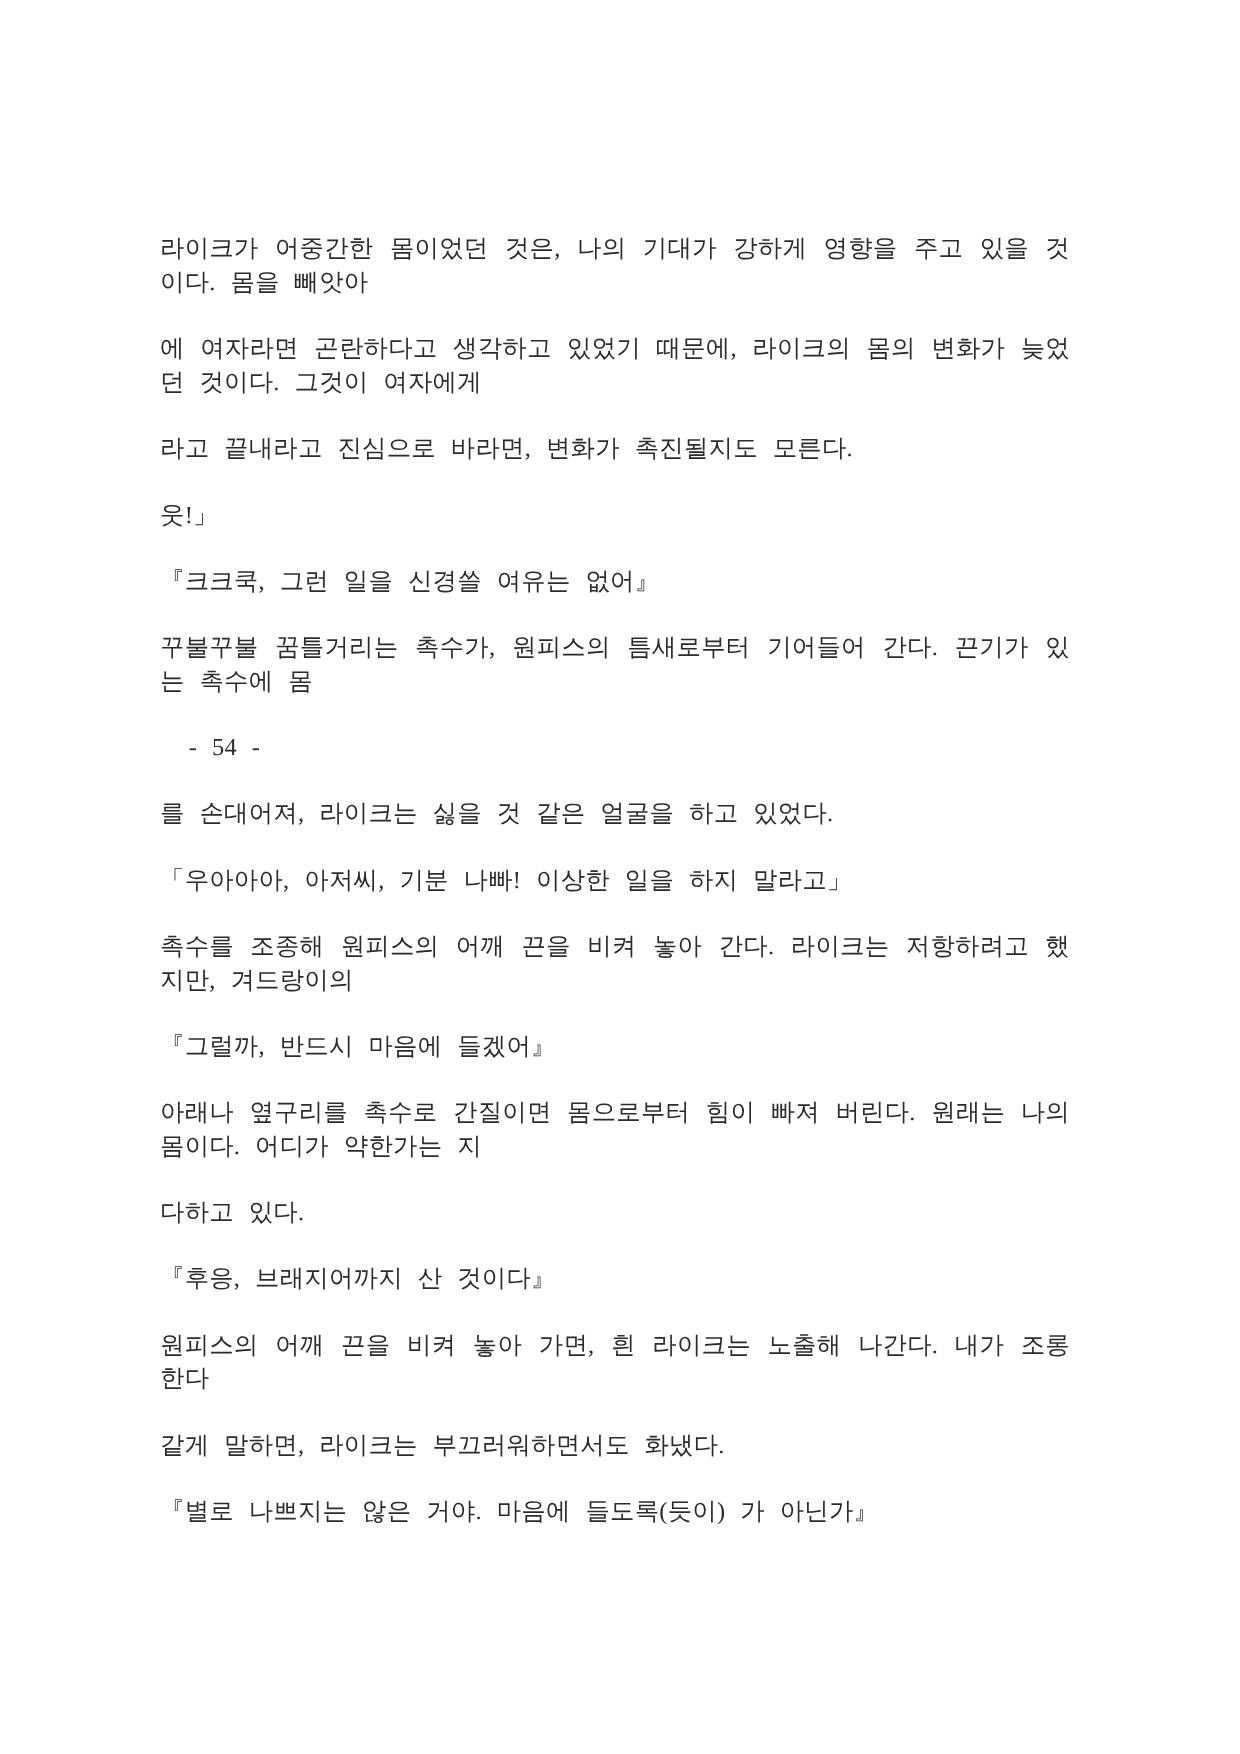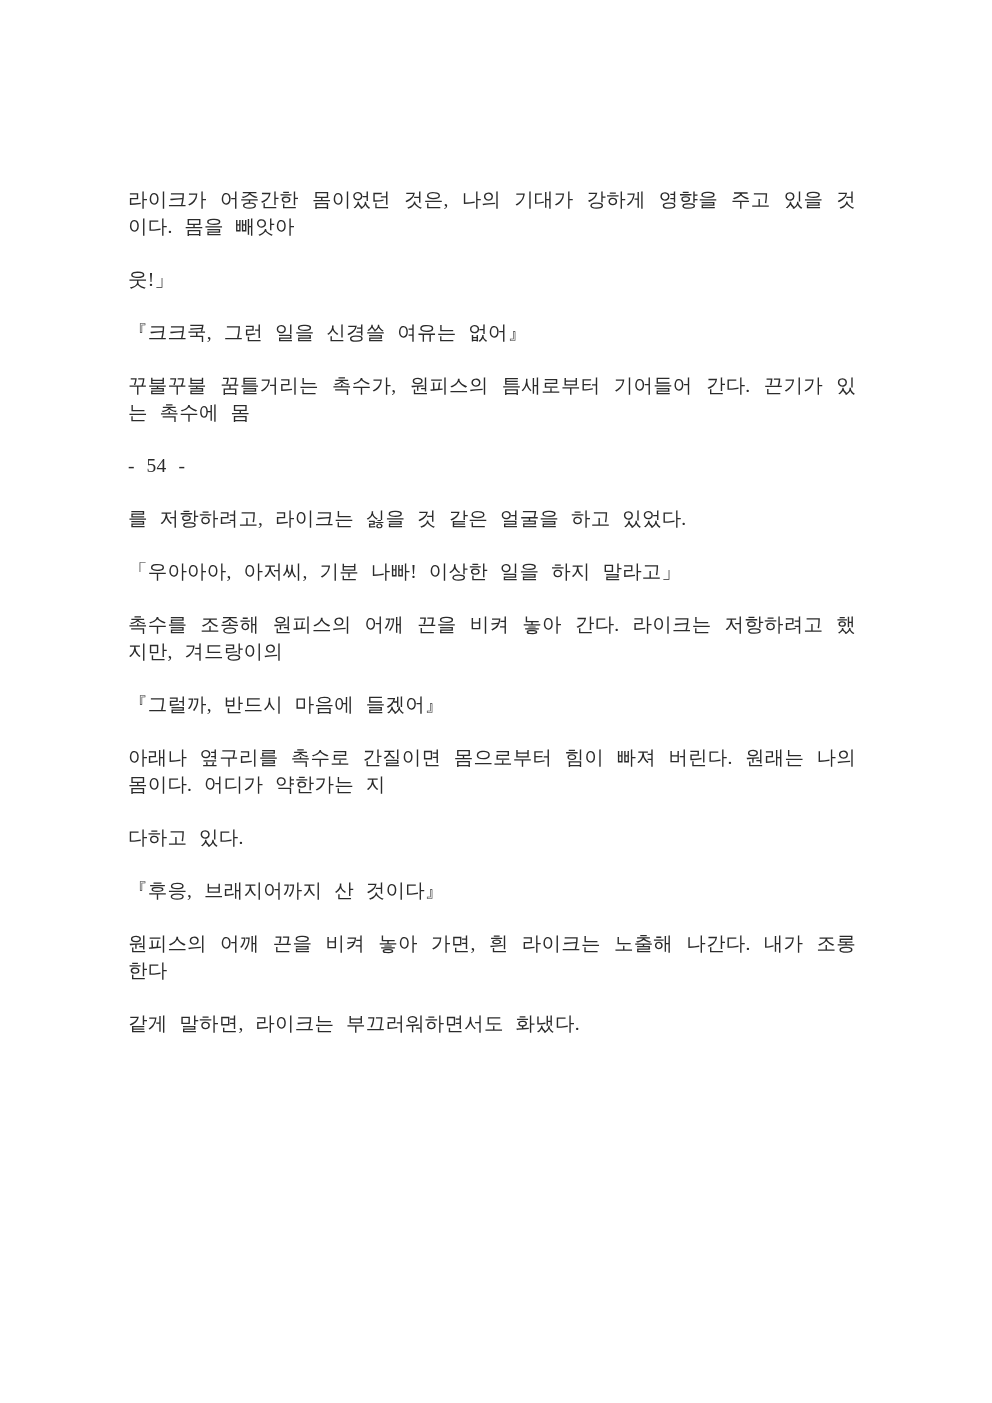--- a/index.html
+++ b/index.html
@@ -26,35 +26,39 @@
     font-size: 19.5px;
     line-height: 27px;
     color: #2b2b2b;
     text-align: justify;
     word-spacing: 0.35em;
     letter-spacing: 0.2px;
     white-space: normal;
   }
   .text-column p.page-number {
     text-align: left;
+    margin-left: 23px;
   }
 </style>
 </head>
 <body>
 
 <div class="document-page">
   <div class="text-column">
     <p>라이크가 어중간한 몸이었던 것은, 나의 기대가 강하게 영향을 주고 있을 것이다. 몸을 빼앗아</p>
+    <p>에 여자라면 곤란하다고 생각하고 있었기 때문에, 라이크의 몸의 변화가 늦었던 것이다. 그것이 여자에게</p>
+    <p>라고 끝내라고 진심으로 바라면, 변화가 촉진될지도 모른다.</p>
     <p>웃!」</p>
     <p>『크크쿡, 그런 일을 신경쓸 여유는 없어』</p>
     <p>꾸불꾸불 꿈틀거리는 촉수가, 원피스의 틈새로부터 기어들어 간다. 끈기가 있는 촉수에 몸</p>
     <p class="page-number">- 54 -</p>
-    <p>를 저항하려고, 라이크는 싫을 것 같은 얼굴을 하고 있었다.</p>
+    <p>를 손대어져, 라이크는 싫을 것 같은 얼굴을 하고 있었다.</p>
     <p>「우아아아, 아저씨, 기분 나빠! 이상한 일을 하지 말라고」</p>
     <p>촉수를 조종해 원피스의 어깨 끈을 비켜 놓아 간다. 라이크는 저항하려고 했지만, 겨드랑이의</p>
     <p>『그럴까, 반드시 마음에 들겠어』</p>
     <p>아래나 옆구리를 촉수로 간질이면 몸으로부터 힘이 빠져 버린다. 원래는 나의 몸이다. 어디가 약한가는 지</p>
     <p>다하고 있다.</p>
     <p>『후응, 브래지어까지 산 것이다』</p>
     <p>원피스의 어깨 끈을 비켜 놓아 가면, 흰 라이크는 노출해 나간다. 내가 조롱한다</p>
     <p>같게 말하면, 라이크는 부끄러워하면서도 화냈다.</p>
+    <p>『별로 나쁘지는 않은 거야. 마음에 들도록(듯이) 가 아닌가』</p>
   </div>
 </div>
 
 </body></html>

